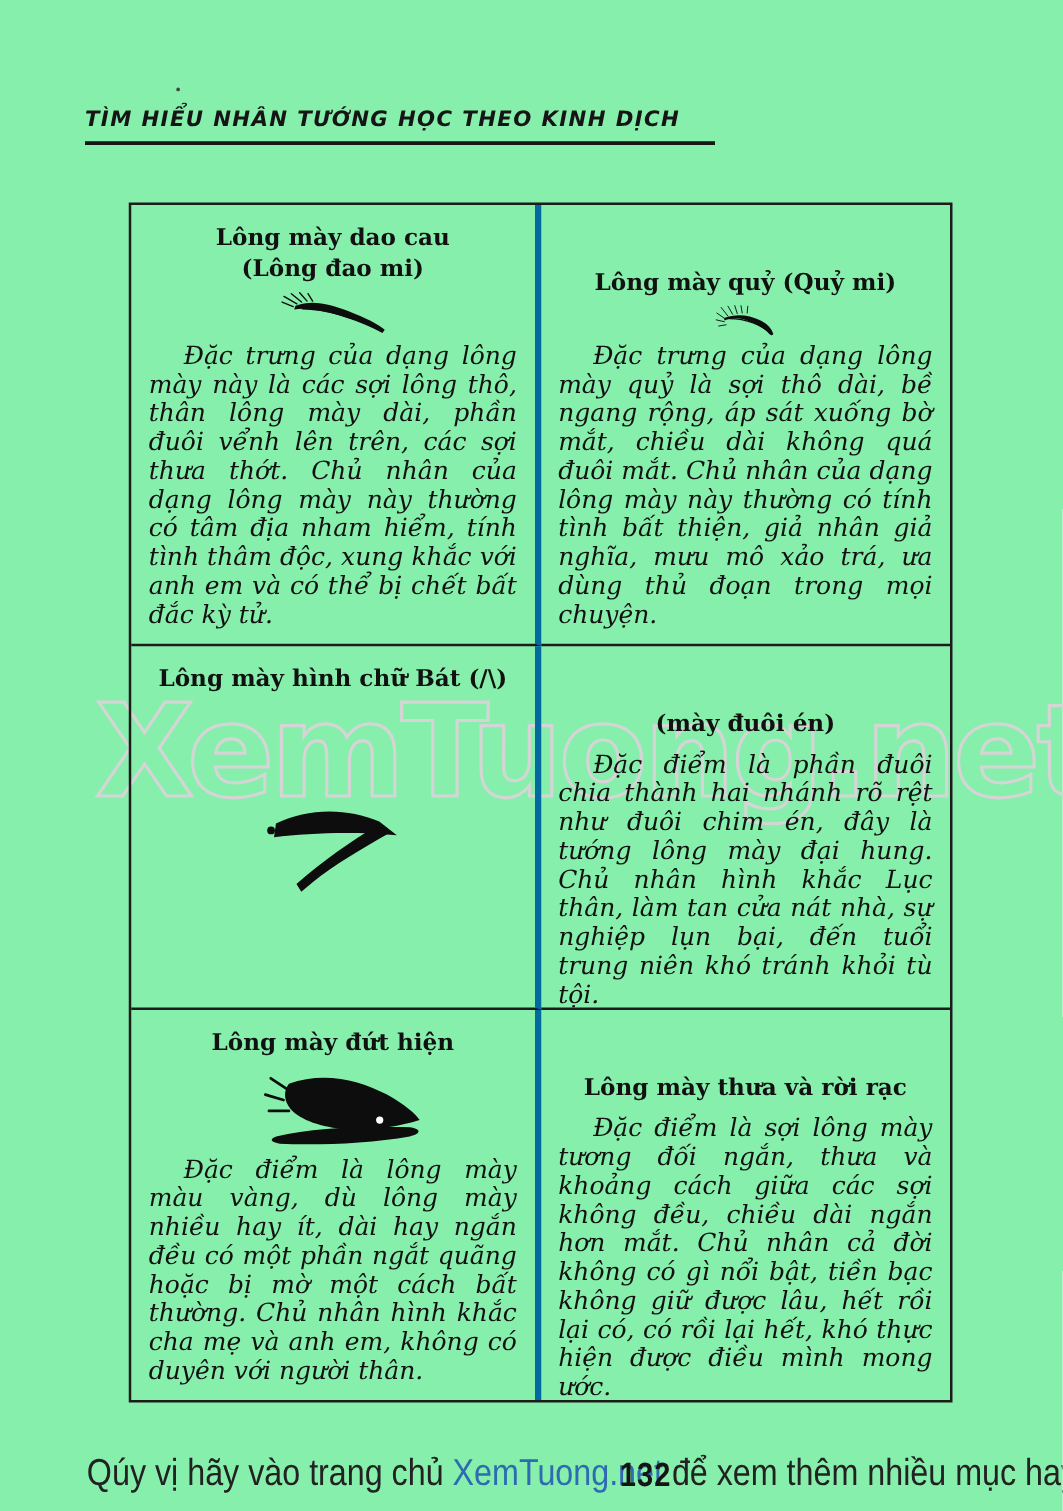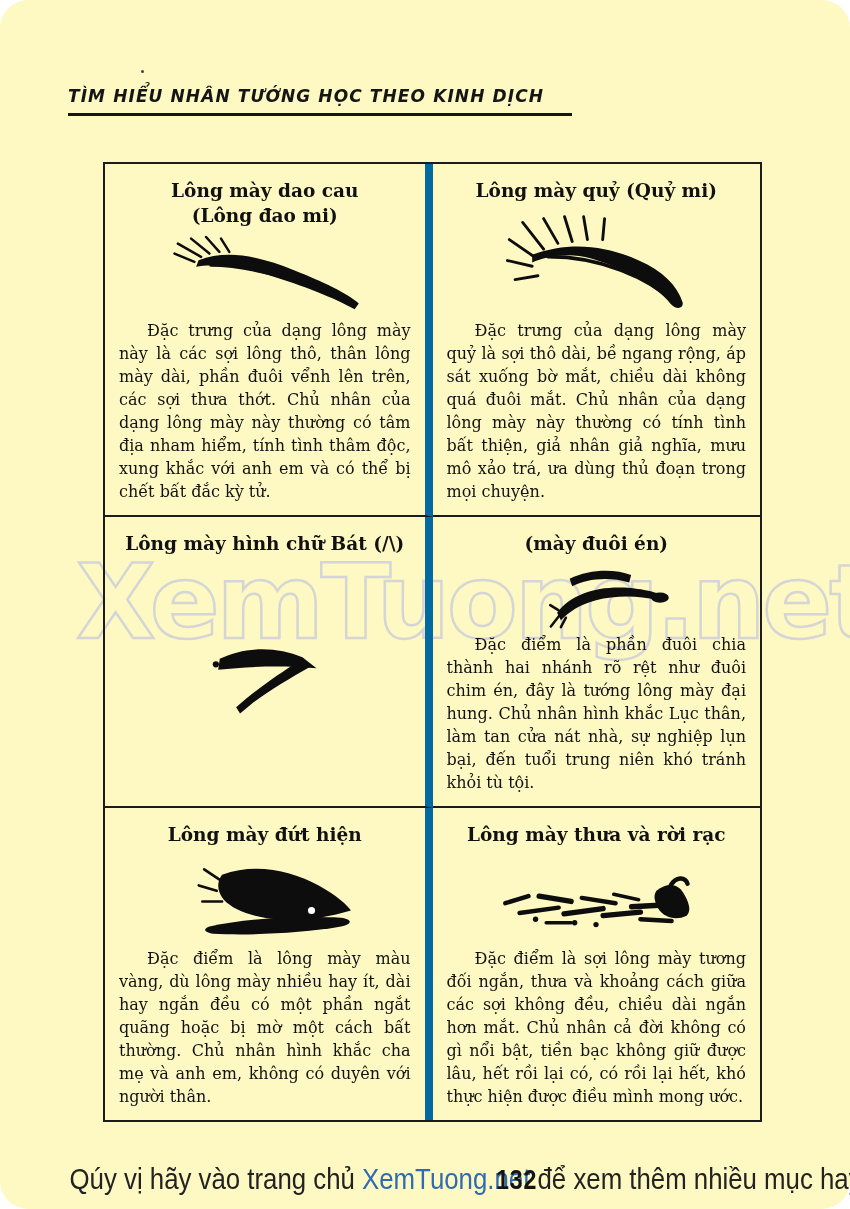--- a/index.html
+++ b/index.html
@@ -1,21 +1,21 @@
 <!DOCTYPE html>
 <html><head>
 <meta charset="utf-8">
 <style>
   html,body{margin:0;padding:0;}
   body{
     width:850px;height:1209px;position:relative;background:#ffffff;
     font-family:"DejaVu Serif","Liberation Serif",serif;color:#111;
     overflow:hidden;
   }
-  .page{position:absolute;inset:0;background:#fef9c3;border-radius:28px;}
+  .page{position:absolute;inset:0;background:#86efac;}
 
   
   .top-dot{position:absolute;left:141px;top:70px;width:3px;height:3px;background:#444;border-radius:50%;}
   .header{
     position:absolute;left:68px;top:86px;
     font-family:"DejaVu Sans","Liberation Sans",sans-serif;
     font-weight:bold;font-style:italic;font-size:17px;letter-spacing:1.1px;
     color:#151515;border-bottom:3px solid #151515;padding:0 28px 7px 0;
     white-space:nowrap;z-index:3;
   }
@@ -29,39 +29,39 @@
   }
   @supports not (-webkit-text-stroke: 1px #000){ .watermark{color:#e3e3e3;} }
 
   
   .grid{
     position:absolute;left:103px;top:162px;width:659px;height:960px;
     display:grid;grid-template-columns:1fr 1fr;grid-template-rows:353px 291px auto;
     border:2px solid #1c1c1c;box-sizing:border-box;z-index:2;background:transparent;
   }
   .cell{
-    border-right:8px solid #0369a1;border-bottom:2px solid #1c1c1c;
+    border-right:5px solid #0369a1;border-bottom:2px solid #1c1c1c;
     padding:10px 14px 10px;display:flex;flex-direction:column;
     box-sizing:border-box;overflow:hidden;background:transparent;
   }
-  .cell.last-col{border-right:none;}
+  .cell.last-col{border-right:none;margin-top:36px;}
   .cell.last-row{border-bottom:none;}
 
   .cell-title{
     text-align:center;font-weight:bold;font-size:18.5px;line-height:25px;
     margin-top:4px;flex:0 0 auto;
   }
   .cell-illustration{
     flex:1 1 auto;min-height:0;display:flex;align-items:center;justify-content:center;
     overflow:hidden;margin:4px 0;
   }
   .cell-illustration svg{max-height:100%;}
   .cell-body{
-    flex:0 0 auto;margin:0 0 2px 0;font-size:16px;line-height:23px;
-    text-align:justify;text-indent:28px;color:#121212;
+    flex:0 0 auto;margin:0 0 2px 0;font-size:20px;line-height:23px;
+    text-align:justify;text-indent:28px;color:#121212;font-style:italic;
   }
 
   
   .footer{
     position:absolute;left:0;top:1162px;width:672px;text-align:center;z-index:3;
     font-family:"Liberation Sans","DejaVu Sans",sans-serif;font-size:30px;
     color:#222;white-space:nowrap;
   }
   .footer-inner{display:inline-block;transform:scaleX(0.86);transform-origin:center;}
   .footer-link{color:#2f6bb0;position:relative;}

